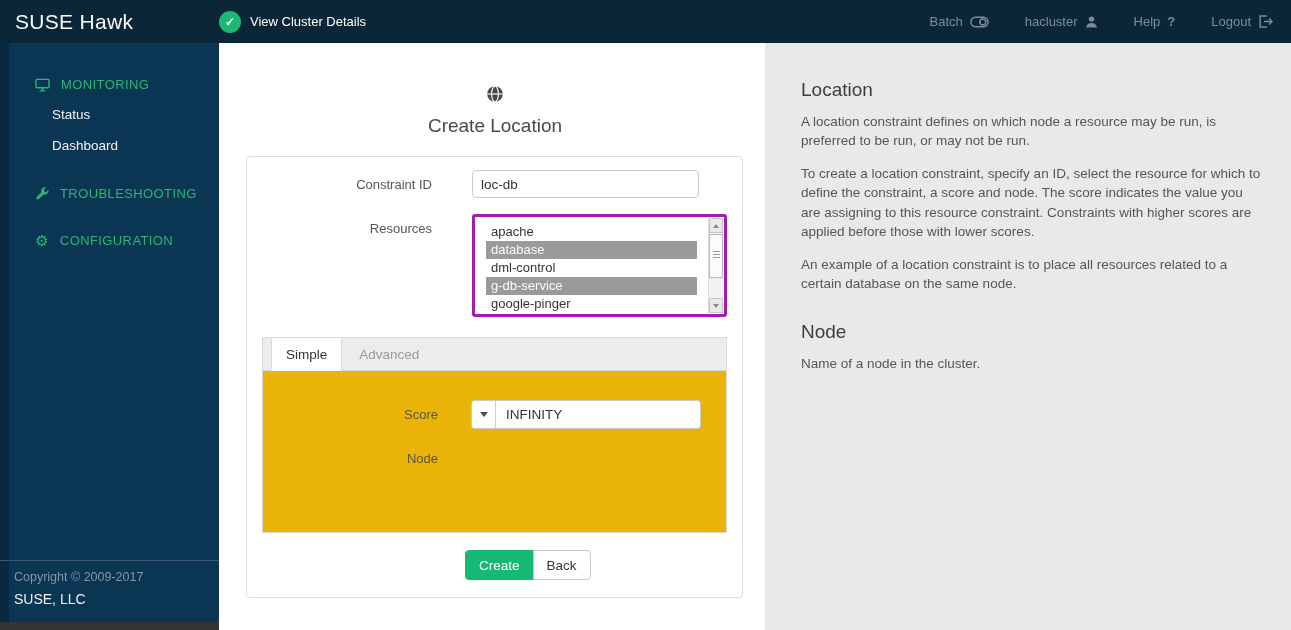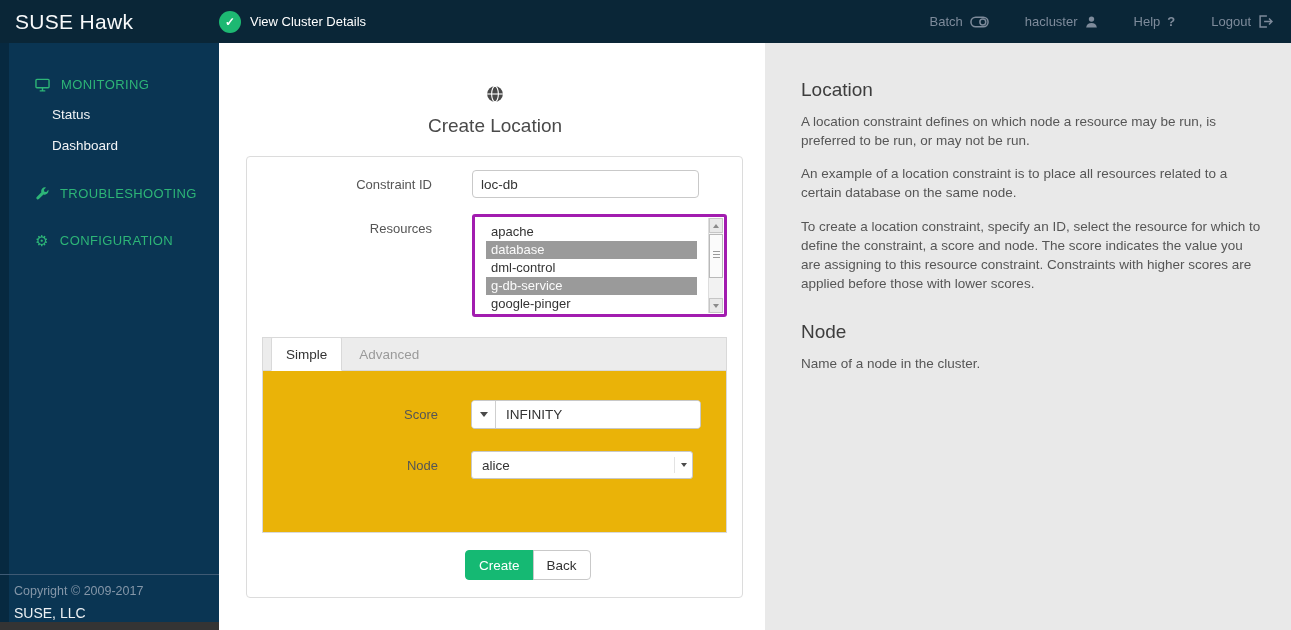--- a/index.html
+++ b/index.html
@@ -24,21 +24,21 @@
   
   .sidebar { flex:0 0 219px; background:#0a3553; position:relative; }
   .sidebar::before { content:''; position:absolute; left:0; top:0; bottom:0; width:9px;
                      background:rgba(0,0,0,.22); }
   .nav { padding-top:27px; }
   .nav-section { display:flex; align-items:center; gap:11px; padding:7px 0 7px 35px;
                  color:#2db577; font-size:13px; letter-spacing:.4px; cursor:pointer; }
   .nav-section.spaced { margin-top:18px; }
   .nav-item { padding:8px 0 8px 52px; color:#f2f4f6; font-size:13.5px; cursor:pointer; }
   .gear-glyph { font-size:15px; line-height:14px; }
-  .side-footer { position:absolute; left:0; right:0; bottom:9px; border-top:1px solid #3f5a74;
+  .side-footer { position:absolute; left:0; right:0; bottom:23px; border-top:1px solid #3f5a74;
                  padding:9px 14px 0; }
   .copyright { color:#8496a8; font-size:12.5px; }
   .company { color:#eef1f4; font-size:14px; margin-top:7px; }
   .bottom-strip { position:absolute; left:0; bottom:0; width:100%; height:8px; background:#343434; }
 
   
   .content { flex:0 0 534px; background:#fff; padding:42px 22px 0 27px; }
   .page-header { display:flex; align-items:center; gap:12px; padding-left:1px;flex-direction:column; }
   .page-title { font-size:19px; color:#4a4a4a; font-weight:500; }
 
@@ -242,45 +242,39 @@
             <div class="score-group">
               <div class="score-caret-btn">
                 <span class="caret"></span>
               </div>
               <input class="score-input" type="text" value="INFINITY" style="">
             </div>
           </div>
 
           <div class="panel-row">
             <label class="panel-label">Node</label>
-            <div class="select">
-              <span>alice</span>
-              <span class="select-caret">
-                  <span class="caret"></span>
-                </span>
-            </div>
           </div>
 
         </div>
       </div>
 
       <div class="btn-row">
         <button class="btn btn-create">Create</button>
         <button class="btn btn-back">Back</button>
       </div>
 
     </div>
   </main>
 
   <aside class="help">
     <div class="section">
       <h2>Location</h2>
       <p>A location constraint defines on which node a resource may be run, is preferred to be run, or may not be run.</p>
+      <p>To create a location constraint, specify an ID, select the resource for which to define the constraint, a score and node. The score indicates the value you are assigning to this resource constraint. Constraints with higher scores are applied before those with lower scores.</p>
       <p>An example of a location constraint is to place all resources related to a certain database on the same node.</p>
-      <p>To create a location constraint, specify an ID, select the resource for which to define the constraint, a score and node. The score indicates the value you are assigning to this resource constraint. Constraints with higher scores are applied before those with lower scores.</p>
     </div>
     <div class="section">
       <h2>Node</h2>
       <p>Name of a node in the cluster.</p>
     </div>
   </aside>
 
 </div>
 
 </body></html>

